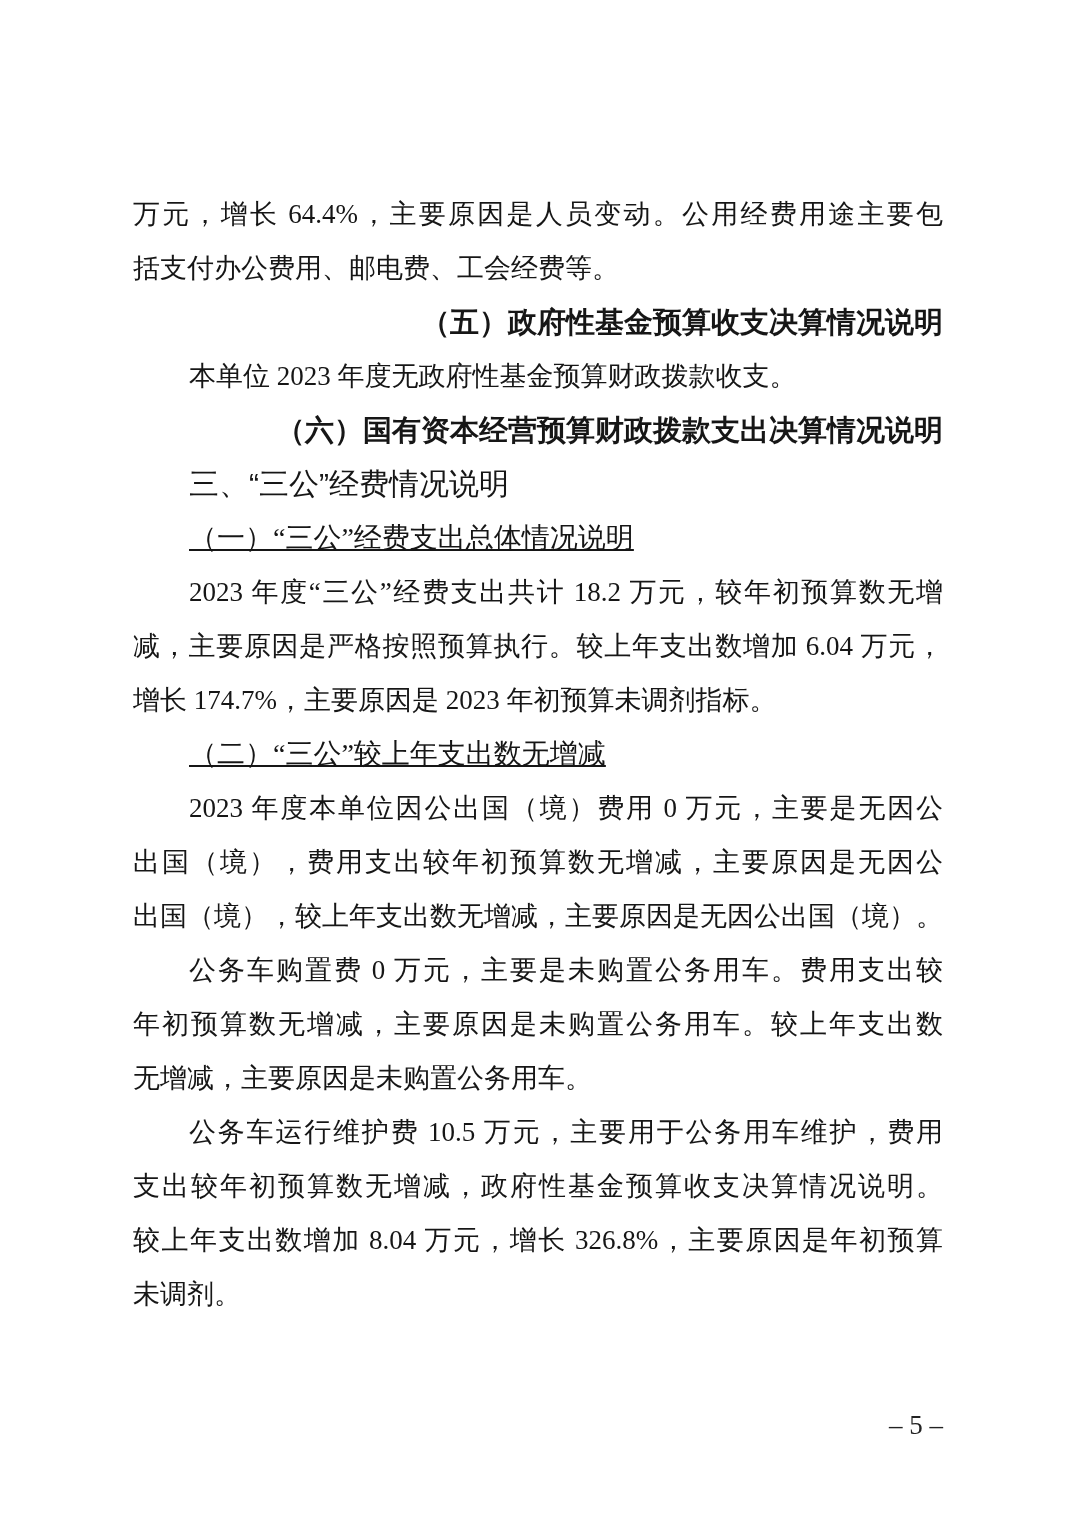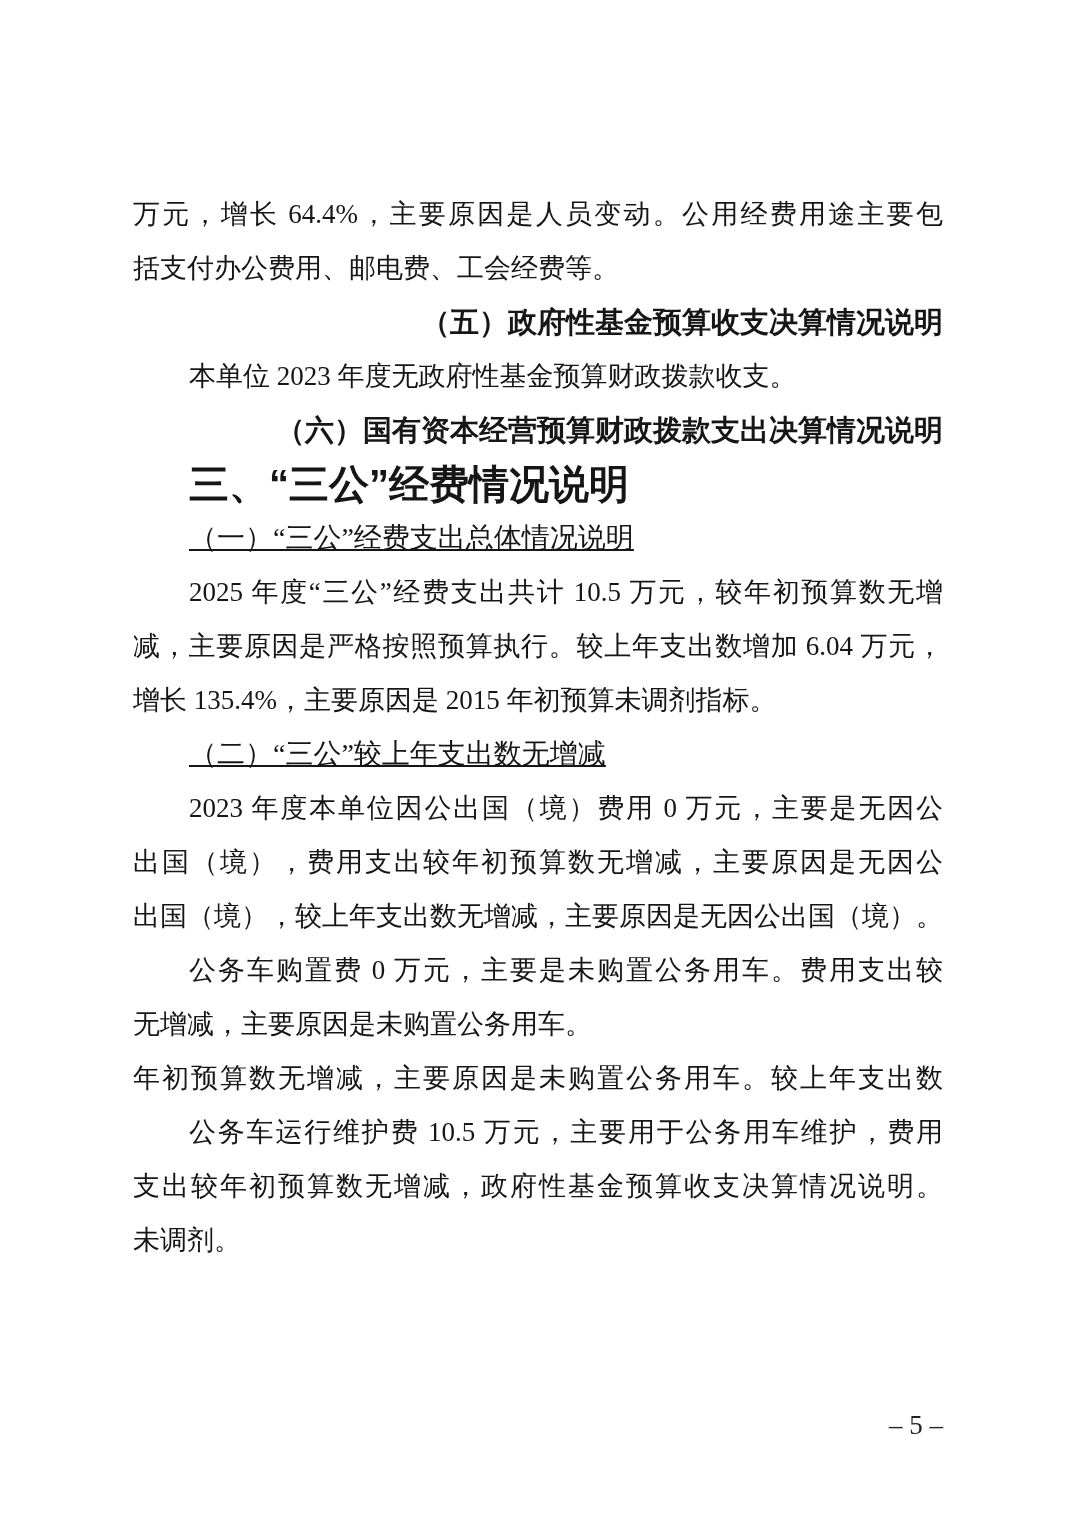--- a/index.html
+++ b/index.html
@@ -37,22 +37,22 @@
   .indent {
     text-indent: 56px;
   }
   .h-serif {
     font-weight: bold;
     font-size: 29px;
     text-align: right;
   }
   .h-sans {
     font-family: "Liberation Sans", "DejaVu Sans", sans-serif;
-    font-weight: bold;
-    font-size: 40px;
+    font-weight: normal;
+    font-size: 30px;
   }
   .sub-h {
     font-size: 28px;
     text-decoration: underline;
   }
   .page-number {
     position: absolute;
     left: 133px;
     top: 1405px;
     width: 810px;
@@ -73,33 +73,34 @@
     <div class="line">括支付办公费用、邮电费、工会经费等。</div>
 
     <div class="line h-serif indent">（五）政府性基金预算收支决算情况说明</div>
     <div class="line indent">本单位 2023 年度无政府性基金预算财政拨款收支。</div>
 
     <div class="line h-serif indent">（六）国有资本经营预算财政拨款支出决算情况说明</div>
 
     <div class="line h-sans indent">三、“三公”经费情况说明</div>
 
     <div class="line sub-h indent">（一）“三公”经费支出总体情况说明</div>
-    <div class="line just indent">2025 年度“三公”经费支出共计 10.5 万元，较年初预算数无增</div>
+    <div class="line just indent">2023 年度“三公”经费支出共计 18.2 万元，较年初预算数无增</div>
     <div class="line just">减，主要原因是严格按照预算执行。较上年支出数增加 6.04 万元，</div>
-    <div class="line">增长 135.4%，主要原因是 2015 年初预算未调剂指标。</div>
+    <div class="line">增长 174.7%，主要原因是 2023 年初预算未调剂指标。</div>
 
     <div class="line sub-h indent">（二）“三公”较上年支出数无增减</div>
     <div class="line just indent">2023 年度本单位因公出国（境）费用 0 万元，主要是无因公</div>
     <div class="line just">出国（境），费用支出较年初预算数无增减，主要原因是无因公</div>
     <div class="line just">出国（境），较上年支出数无增减，主要原因是无因公出国（境）。</div>
 
     <div class="line just indent">公务车购置费 0 万元，主要是未购置公务用车。费用支出较</div>
+    <div class="line just">年初预算数无增减，主要原因是未购置公务用车。较上年支出数</div>
     <div class="line">无增减，主要原因是未购置公务用车。</div>
-    <div class="line just">年初预算数无增减，主要原因是未购置公务用车。较上年支出数</div>
 
     <div class="line just indent">公务车运行维护费 10.5 万元，主要用于公务用车维护，费用</div>
     <div class="line just">支出较年初预算数无增减，政府性基金预算收支决算情况说明。</div>
+    <div class="line just">较上年支出数增加 8.04 万元，增长 326.8%，主要原因是年初预算</div>
     <div class="line">未调剂。</div>
 
   </main>
 
   <div class="page-number">– 5 –</div>
 </div>
 
 </body></html>

